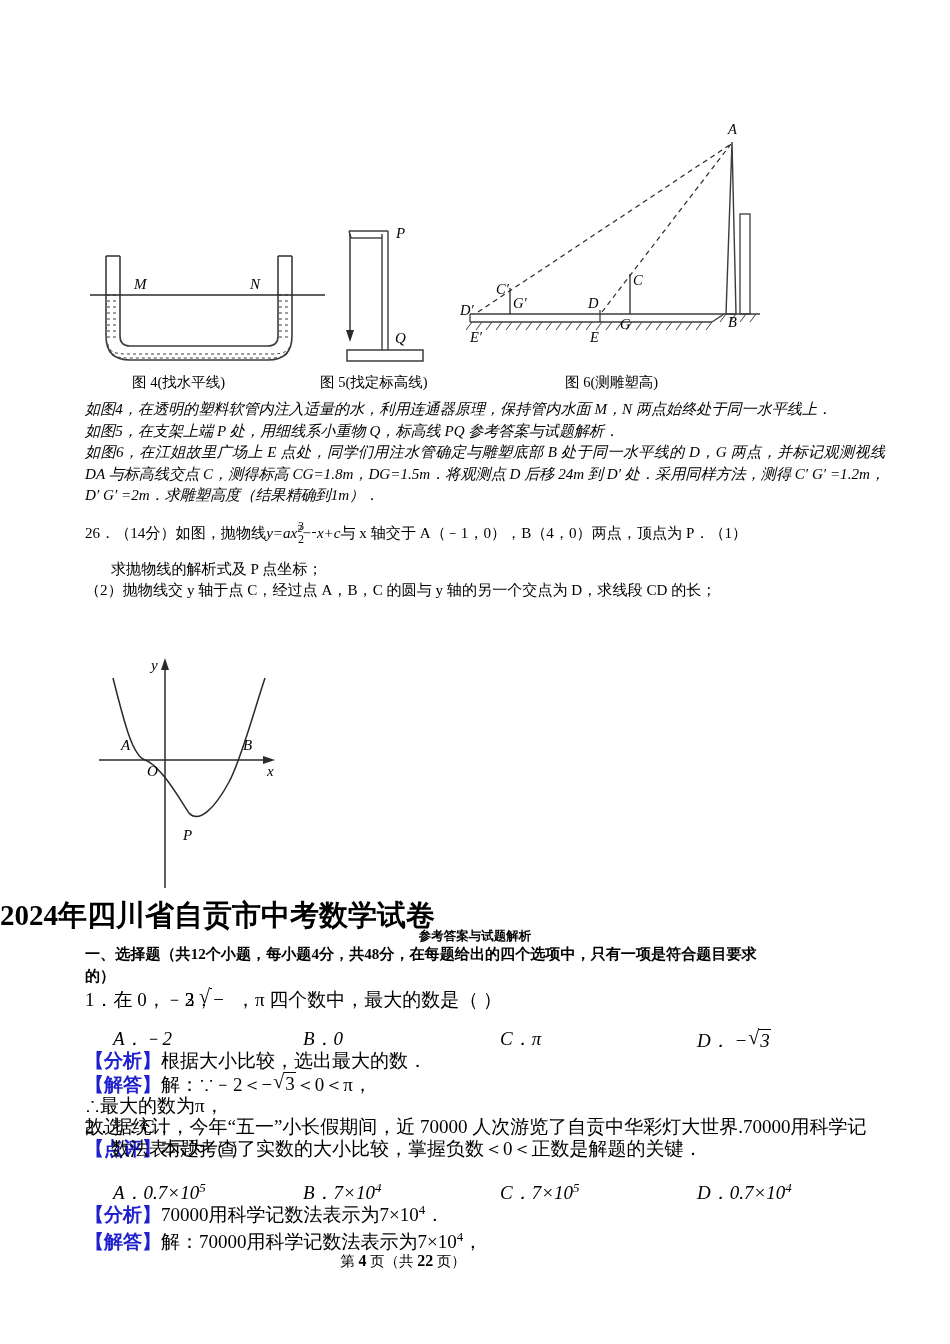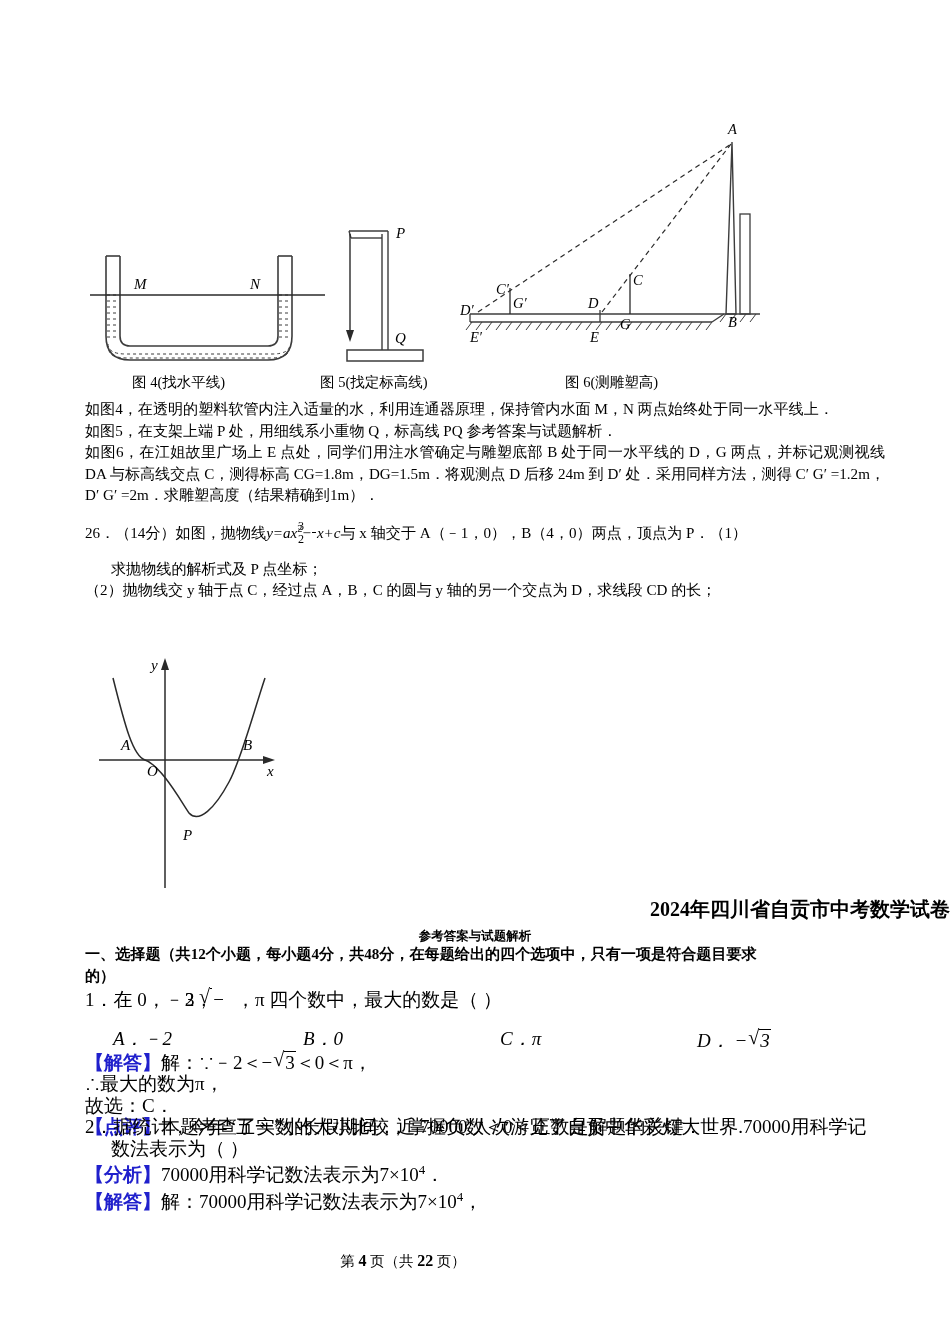--- a/index.html
+++ b/index.html
@@ -107,22 +107,22 @@
     left: 95px;
     top: 648px;
   }
 
   
   .doc-title {
     position: absolute;
     left: 0;
     top: 896px;
     width: 950px;
-    text-align: right;
-    font-size: 20px;
+    text-align: left;
+    font-size: 29px;
     font-weight: bold;
     letter-spacing: 0px;
   }
   .doc-subtitle {
     position: absolute;
     left: 0;
     top: 928px;
     width: 950px;
     text-align: center;
     font-size: 12.5px;
@@ -304,21 +304,21 @@
       </g>
     </svg>
   </div>
 
   <div class="captions">
     <span class="caption" id="cap4">图 4(找水平线)</span>
     <span class="caption" id="cap5">图 5(找定标高线)</span>
     <span class="caption" id="cap6">图 6(测雕塑高)</span>
   </div>
 
-  <div class="textblock" style="top:399px;">
+  <div class="textblock" style="top:399px;font-style:italic;">
     <p class="para">如图4，在透明的塑料软管内注入适量的水，利用连通器原理，保持管内水面 M，N 两点始终处于同一水平线上．</p>
     <p class="para">如图5，在支架上端 P 处，用细线系小重物 Q，标高线 PQ 参考答案与试题解析．</p>
     <p class="para">如图6，在江姐故里广场上 E 点处，同学们用注水管确定与雕塑底部 B 处于同一水平线的 D，G 两点，并标记观测视线 DA 与标高线交点 C，测得标高 CG=1.8m，DG=1.5m．将观测点 D 后移 24m 到 D′ 处．采用同样方法，测得 C′ G′ =1.2m，D′ G′ =2m．求雕塑高度（结果精确到1m）．</p>
   </div>
 
   <div class="textblock" style="top:518px;">
     <p class="para hang">
       <span>26．</span><span>（14分）</span><span>如图，抛物线</span><span class="it">y=a</span><span class="it">x</span><span class="sup">2</span>−<span class="frac"><span class="top">3</span><span class="bot">2</span></span><span class="it">x+c</span><span>与 x 轴交于 A（﹣1，0），B（4，0）两点，顶点为 P．（1）</span>
     </p>
     <p class="para" style="text-indent:26px;margin-top:13px;">求抛物线的解析式及 P 点坐标；</p>
@@ -355,28 +355,35 @@
   <div class="qblock" style="top:987px;">
     <p class="para hang">
       <span>1．</span><span>在 0，﹣2，</span><span>−</span><span class="sqrt"><span>3</span></span><span>，π 四个数中，最大的数是（      ）</span>
     </p>
     <div class="opts">
       <span class="opt o1"><span>A．</span><span>﹣2</span></span>
       <span class="opt o2"><span>B．</span><span>0</span></span>
       <span class="opt o3"><span>C．</span><span>π</span></span>
       <span class="opt o4"><span>D．</span>&nbsp;−<span class="sqrt"><span>3</span></span></span>
     </div>
+    <p class="para"><span class="sol-label">【分析】</span><span>根据大小比较，选出最大的数．</span></p>
     <p class="para"><span class="sol-label">【解答】</span><span>解：∵﹣2＜</span>−<span class="sqrt"><span>3</span></span><span>＜0＜π，</span></p>
     <p class="para">∴最大的数为π，</p>
     <p class="para">故选：C．</p>
     <p class="para"><span class="sol-label">【点评】</span><span>本题考查了实数的大小比较，掌握负数＜0＜正数是解题的关键．</span></p>
   </div>
 
   <div class="qblock" style="top:1116px;">
     <p class="para hang"><span>2．</span><span>据统计，今年“五一”小长假期间，近 70000 人次游览了自贡中华彩灯大世界.70000用科学记数法表示为（      ）</span></p>
+    <div class="opts">
+      <span class="opt o1"><span>A．</span><span>0.7×10</span><span class="sup">5</span></span>
+      <span class="opt o2"><span>B．</span><span>7×10</span><span class="sup">4</span></span>
+      <span class="opt o3"><span>C．</span><span>7×10</span><span class="sup">5</span></span>
+      <span class="opt o4"><span>D．</span><span>0.7×10</span><span class="sup">4</span></span>
+    </div>
     <p class="para"><span class="sol-label">【分析】</span><span>70000用科学记数法表示为7×10</span><span class="sup">4</span><span>．</span></p>
     <p class="para"><span class="sol-label">【解答】</span><span>解：70000用科学记数法表示为7×10</span><span class="sup">4</span><span>，</span></p>
   </div>
 
   <div class="footer">
     <span>第</span>
     <b>4</b>
     <span>页（共</span>
     <b>22</b>
     <span>页）</span>

